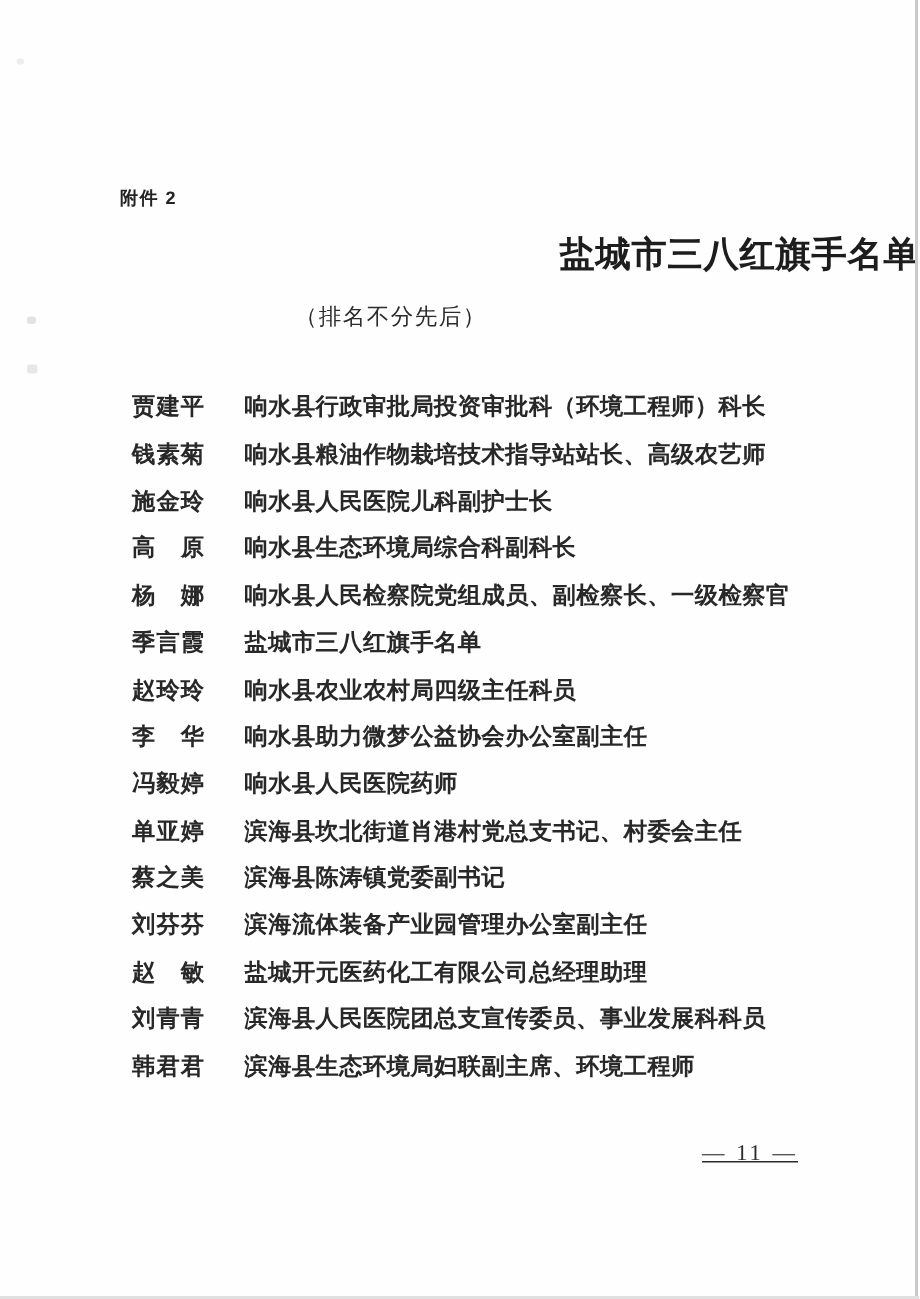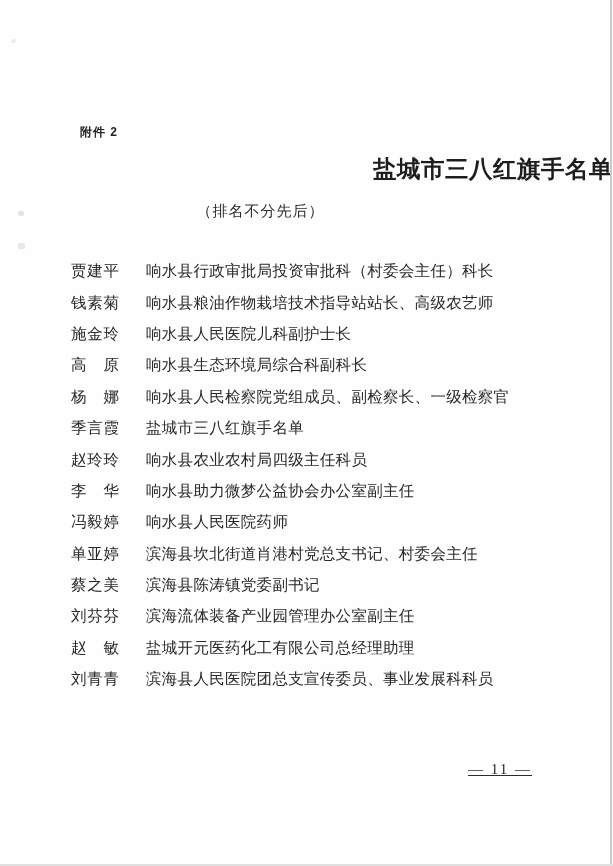--- a/index.html
+++ b/index.html
@@ -54,22 +54,23 @@
     position: absolute;
     left: 0; top: 202px;
     width: 521px;
     text-align: center;
     font-size: 15px;
     color: #2b2b2b;
     letter-spacing: 1px;
   }
   .awardee-list {
     position: absolute;
-    left: 71px; top: 256px;
+    left: 88px; top: 256px;
     width: 470px;
+    font-weight: bold;
   }
   .row {
     display: flex;
     align-items: center;
     height: 31.4px;
     font-size: 15.5px;
     color: #282828;
     white-space: nowrap;
   }
   .row .name {
@@ -103,21 +104,21 @@
 
   <div class="attachment-label">附件 2</div>
 
   <h1 class="doc-title">盐城市三八红旗手名单</h1>
 
   <div class="doc-subtitle">（排名不分先后）</div>
 
   <div class="awardee-list">
   <div class="row">
     <span class="name">贾建平</span>
-    <span class="position">响水县行政审批局投资审批科（村委会主任）科长</span>
+    <span class="position">响水县行政审批局投资审批科（环境工程师）科长</span>
   </div>
 
 
   <div class="row">
     <span class="name">钱素菊</span>
     <span class="position">响水县粮油作物栽培技术指导站站长、高级农艺师</span>
   </div>
 
   <div class="row">
     <span class="name">施金玲</span>
@@ -172,19 +173,23 @@
   <div class="row">
     <span class="name">赵敏</span>
     <span class="position">盐城开元医药化工有限公司总经理助理</span>
   </div>
 
   <div class="row">
     <span class="name">刘青青</span>
     <span class="position">滨海县人民医院团总支宣传委员、事业发展科科员</span>
   </div>
 
+  <div class="row">
+    <span class="name">韩君君</span>
+    <span class="position">滨海县生态环境局妇联副主席、环境工程师</span>
+  </div>
 </div>
 
   <div class="page-number">— 11 —</div>
 
   <div class="edge-right"></div>
   <div class="edge-bottom"></div>
 </div>
 
 </body></html>

